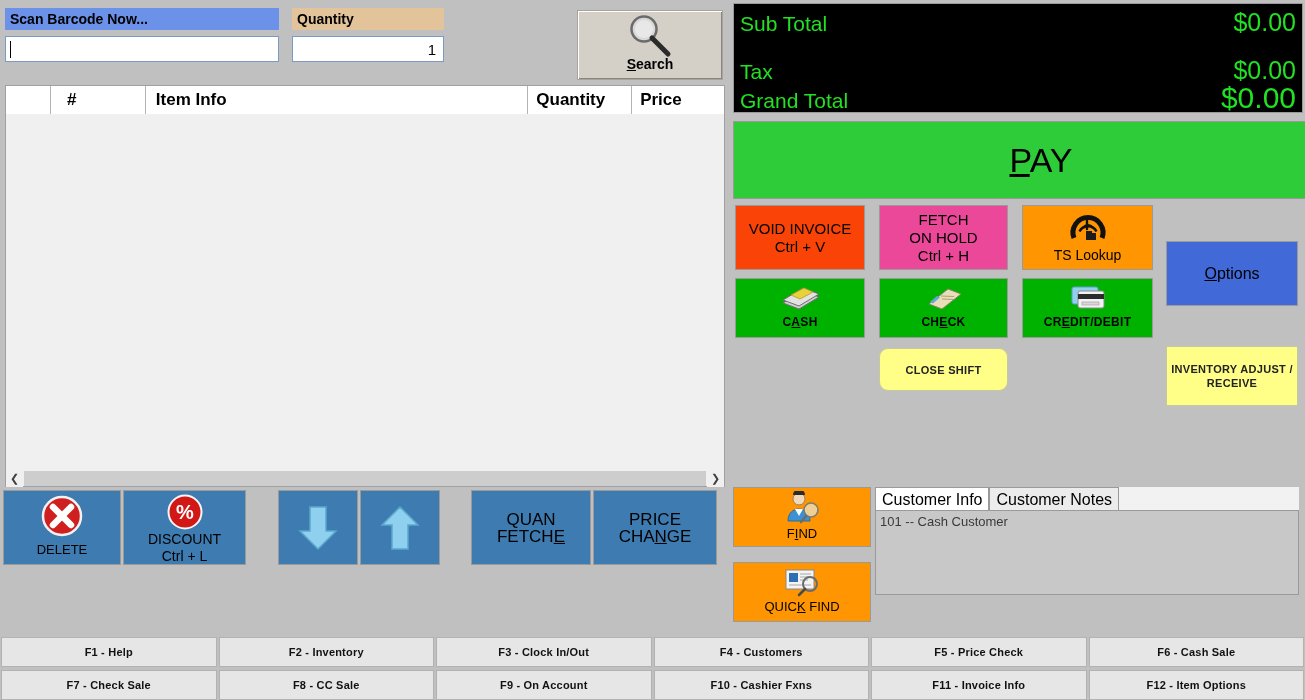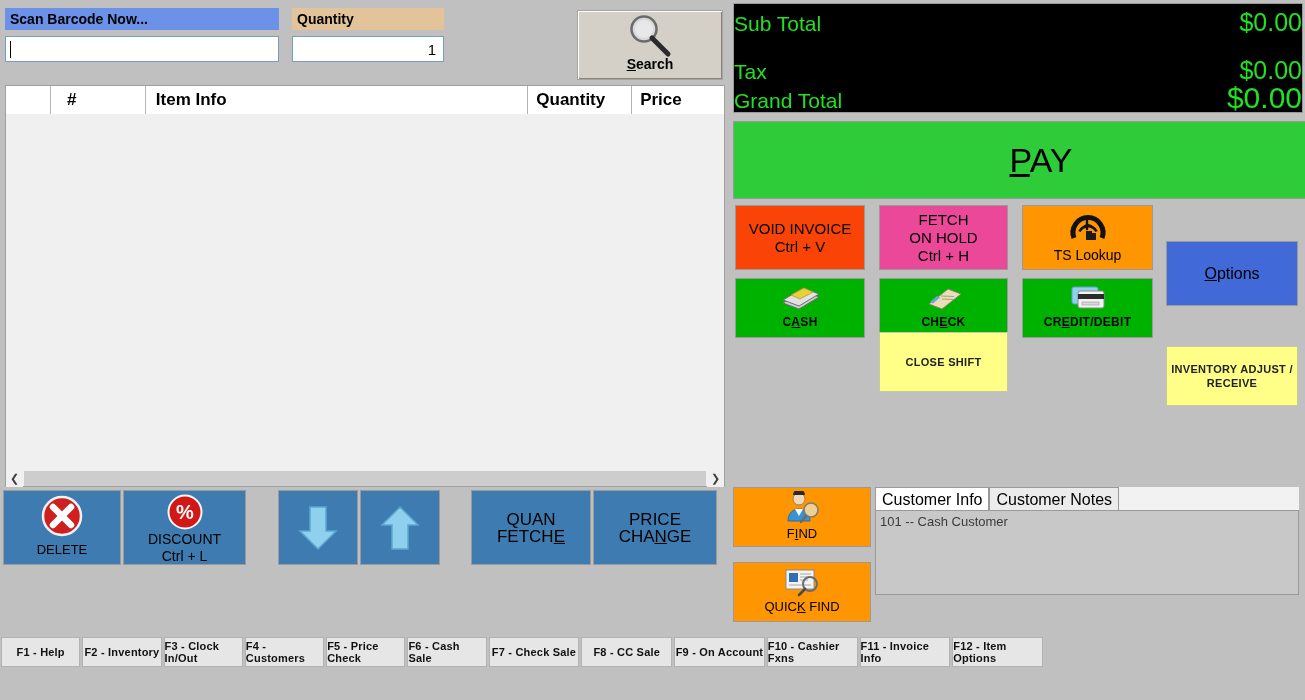--- a/index.html
+++ b/index.html
@@ -83,21 +83,21 @@
   #scroll-up-button{left:360px;top:490px;width:80px;height:75px;}
   #quan-change-button{left:471px;top:490px;width:120px;height:75px;font-size:17px;}
   #price-change-button{left:593px;top:490px;width:124px;height:75px;font-size:17px;}
 
   
   #right-pane{left:731px;top:0;width:574px;height:632px;background:#c0c0c0;}
 
   #totals-box{left:733px;top:3px;width:570px;height:110px;background:#000000;
     border:1px solid #9a9a9a;}
   .total-row{position:absolute;left:0;width:100%;display:flex;justify-content:space-between;
-    align-items:baseline;color:#22e022;padding:0 0;box-sizing:border-box;}
+    align-items:baseline;color:#22e022;padding:0 6px;box-sizing:border-box;}
   #row-subtotal{top:4px;font-size:21px;}
   #row-tax{top:52px;font-size:21px;}
   #row-grand{top:82px;font-size:21px;}
   #row-subtotal .amt{font-size:25px;}
   #row-tax .amt{font-size:25px;}
   #row-grand .amt{font-size:30px;line-height:24px;}
 
   #pay-button{left:733px;top:121px;width:616px;height:78px;background:#2fcc3a;
     border:1px solid #9a9a9a;display:flex;align-items:center;justify-content:center;
     font-size:34px;color:#000;}
@@ -118,21 +118,21 @@
     align-items:center;justify-content:flex-start;padding-top:4px;color:#000;}
   .paybtn .lbl{font-size:12px;font-weight:bold;margin-top:2px;letter-spacing:.3px;}
   #cash-button{left:735px;top:278px;width:130px;height:60px;}
   #check-button{left:879px;top:278px;width:129px;height:60px;}
   #credit-debit-button{left:1022px;top:278px;width:131px;height:60px;}
   #account-button{left:1166px;top:278px;width:132px;height:60px;}
 
   .ybtn{border:1px solid #c8c8a0;background:#ffff88;display:flex;align-items:center;
     justify-content:center;text-align:center;font-size:11px;font-weight:bold;
     color:#222;line-height:14px;letter-spacing:.3px;}
-  #close-shift-button{left:879px;top:332px;width:129px;height:60px;}
+  #close-shift-button{left:879px;top:348px;width:129px;height:43px;border-radius:9px;}
   #inventory-adjust-button{left:1166px;top:346px;width:132px;height:60px;}
 
   
   .obtn{background:#ff9500;border:1px solid #9a9a9a;display:flex;flex-direction:column;
     align-items:center;justify-content:flex-start;padding-top:3px;color:#000;}
   .obtn .lbl{font-size:13px;margin-top:1px;}
   #find-button{left:733px;top:487px;width:138px;height:60px;}
   #quick-find-button{left:733px;top:562px;width:138px;height:60px;}
 
   #customer-panel{left:875px;top:487px;width:424px;height:123px;}
@@ -141,21 +141,21 @@
   .tab{height:24px;line-height:23px;padding:0 6px;font-size:16px;color:#000;
     border:1px solid #9a9a9a;border-bottom:none;background:#ececec;box-sizing:border-box;}
   .tab.active{background:#ffffff;}
   #tabs-filler{flex:1;height:23px;border-bottom:1px solid #9a9a9a;background:#f2f2f2;}
   #customer-content{position:absolute;left:0;top:23px;width:424px;height:85px;
     background:#c8c8c8;border:1px solid #9a9a9a;box-sizing:border-box;}
   #customer-line{font-size:13px;color:#3a3a3a;padding:3px 0 0 4px;}
 
   
   #fkey-bar{left:0;top:634px;width:1305px;height:66px;background:#c0c0c0;
-    display:flex;flex-direction:row;}
+    display:flex;flex-direction:column;}
   .fkey-row{display:flex;height:30px;margin-top:3px;}
   .fkey{flex:1;background:#e6e6e6;border:1px solid #b2b2b2;margin:0 1px;
     display:flex;align-items:center;justify-content:center;
     font-size:11px;font-weight:bold;color:#111;letter-spacing:.2px;}
 
   
   svg{display:block;}
 </style>
 </head>
 <body>

